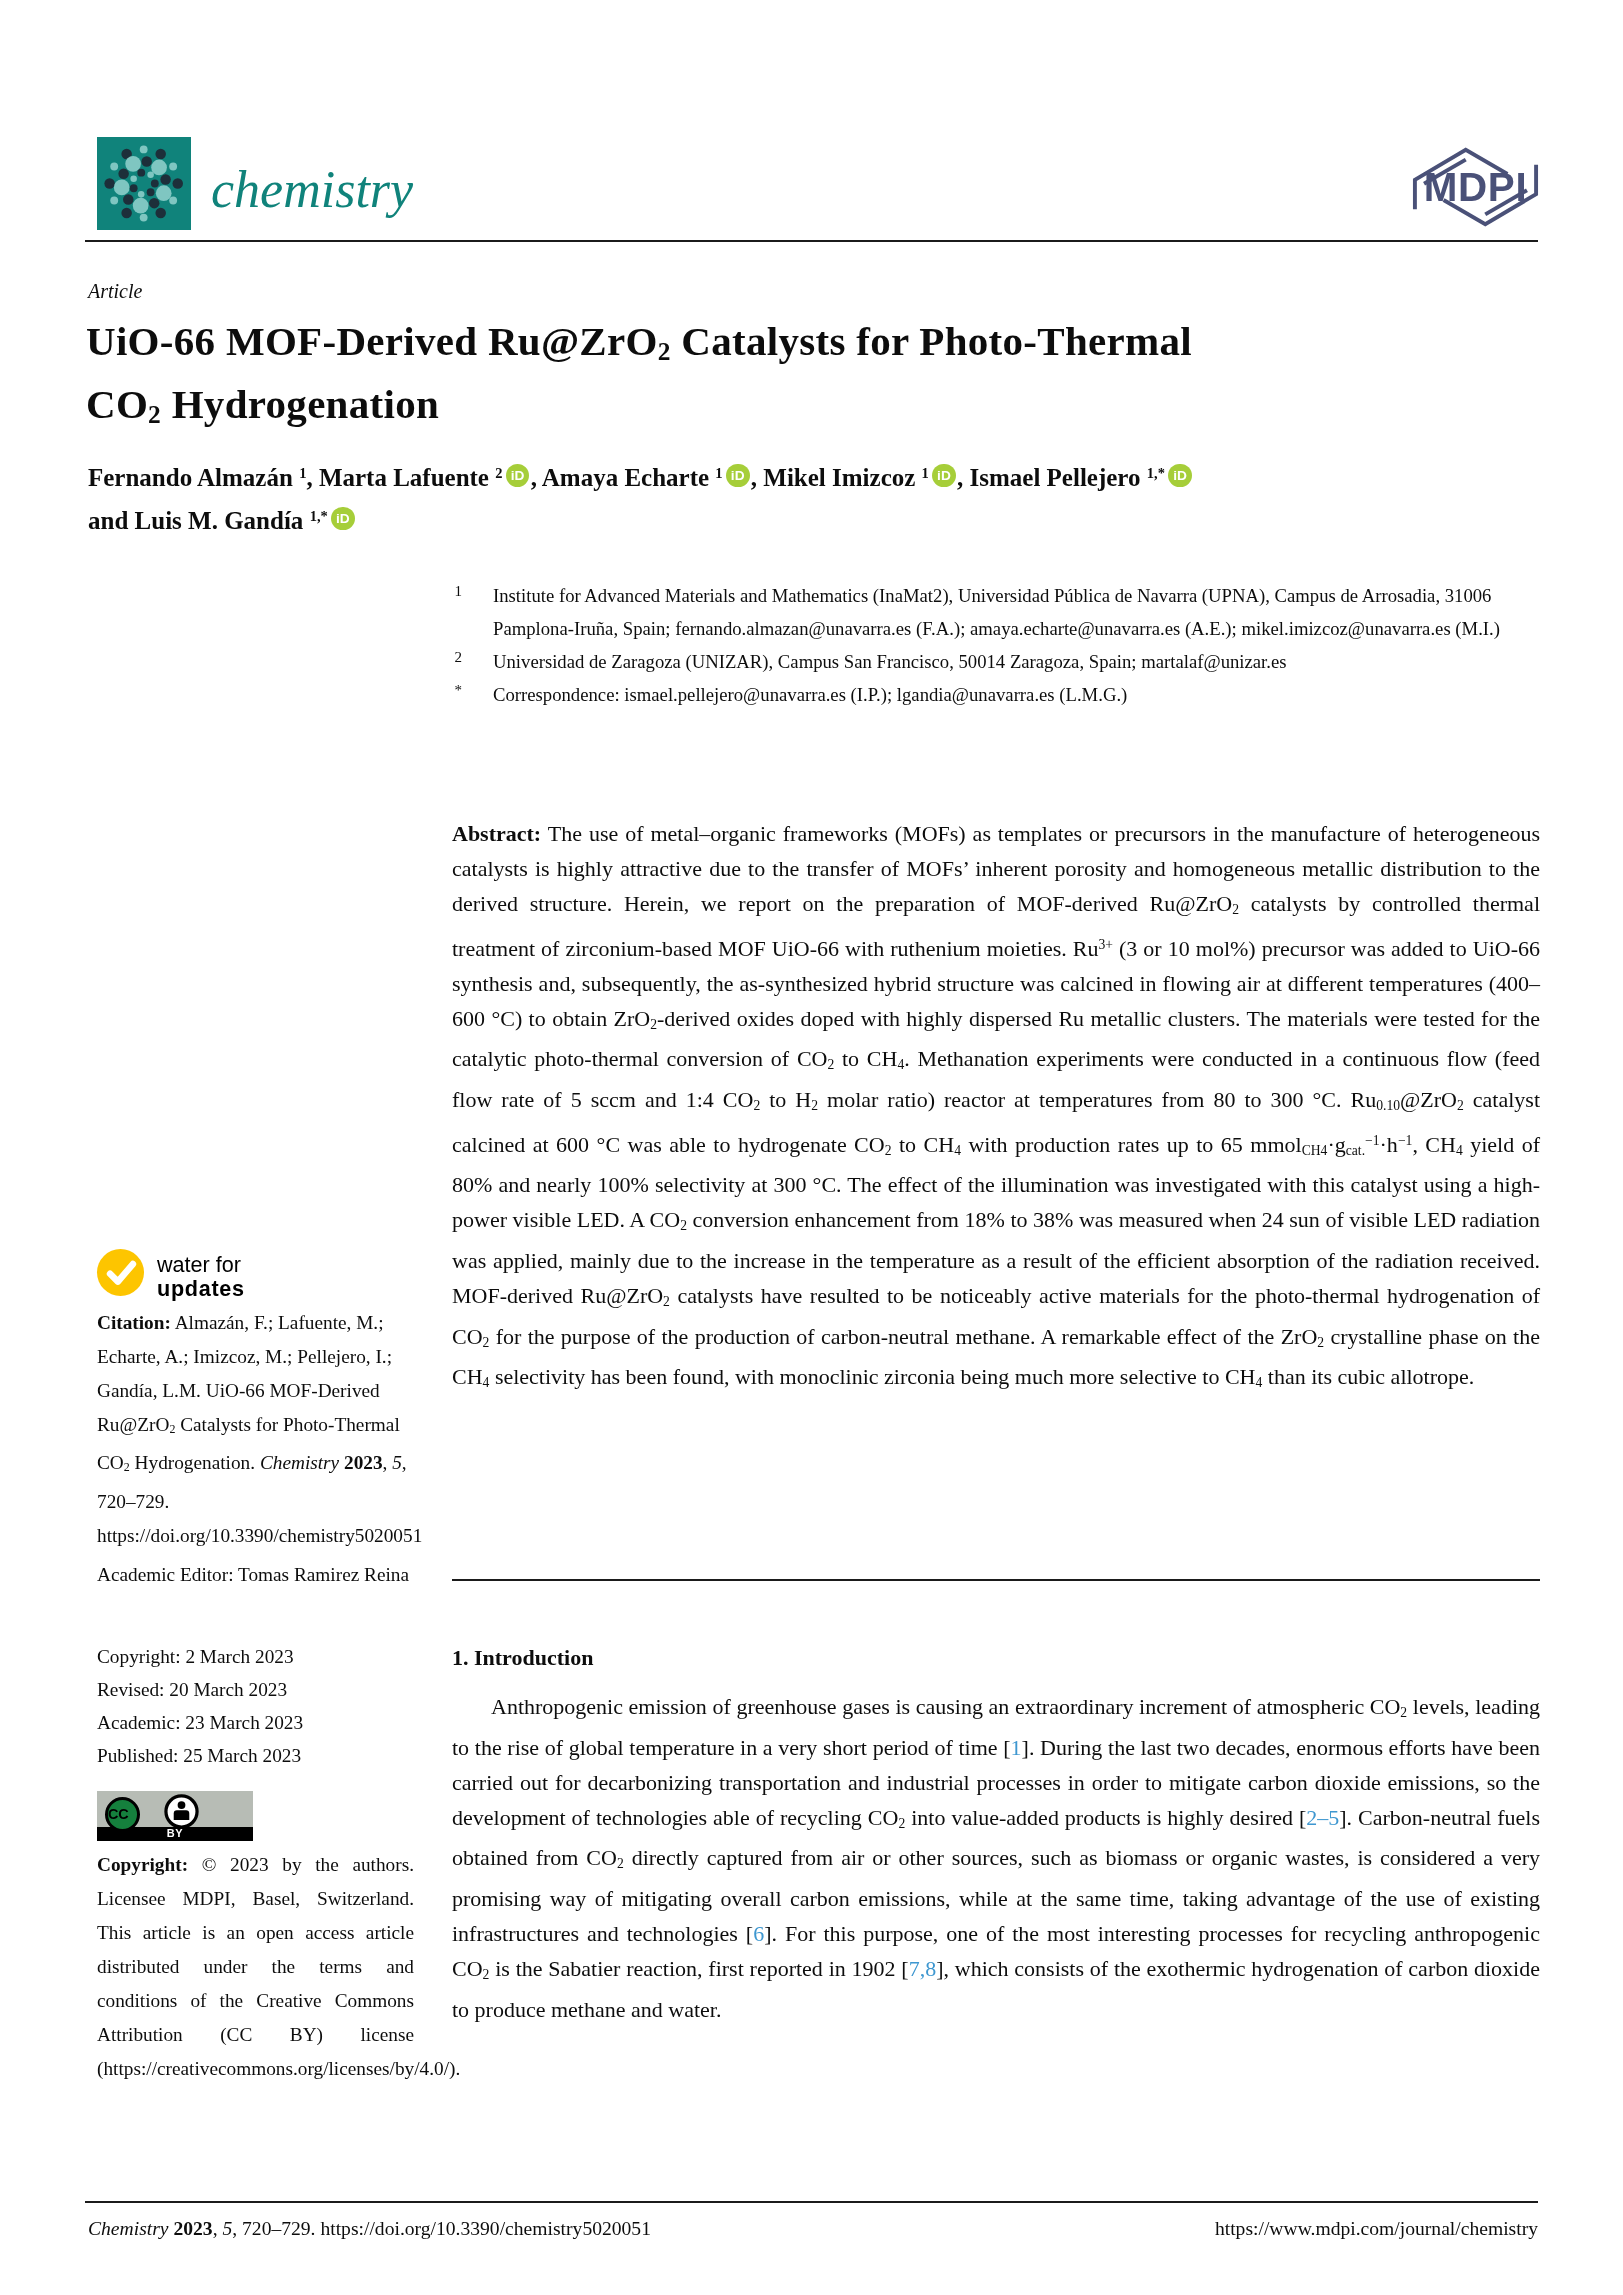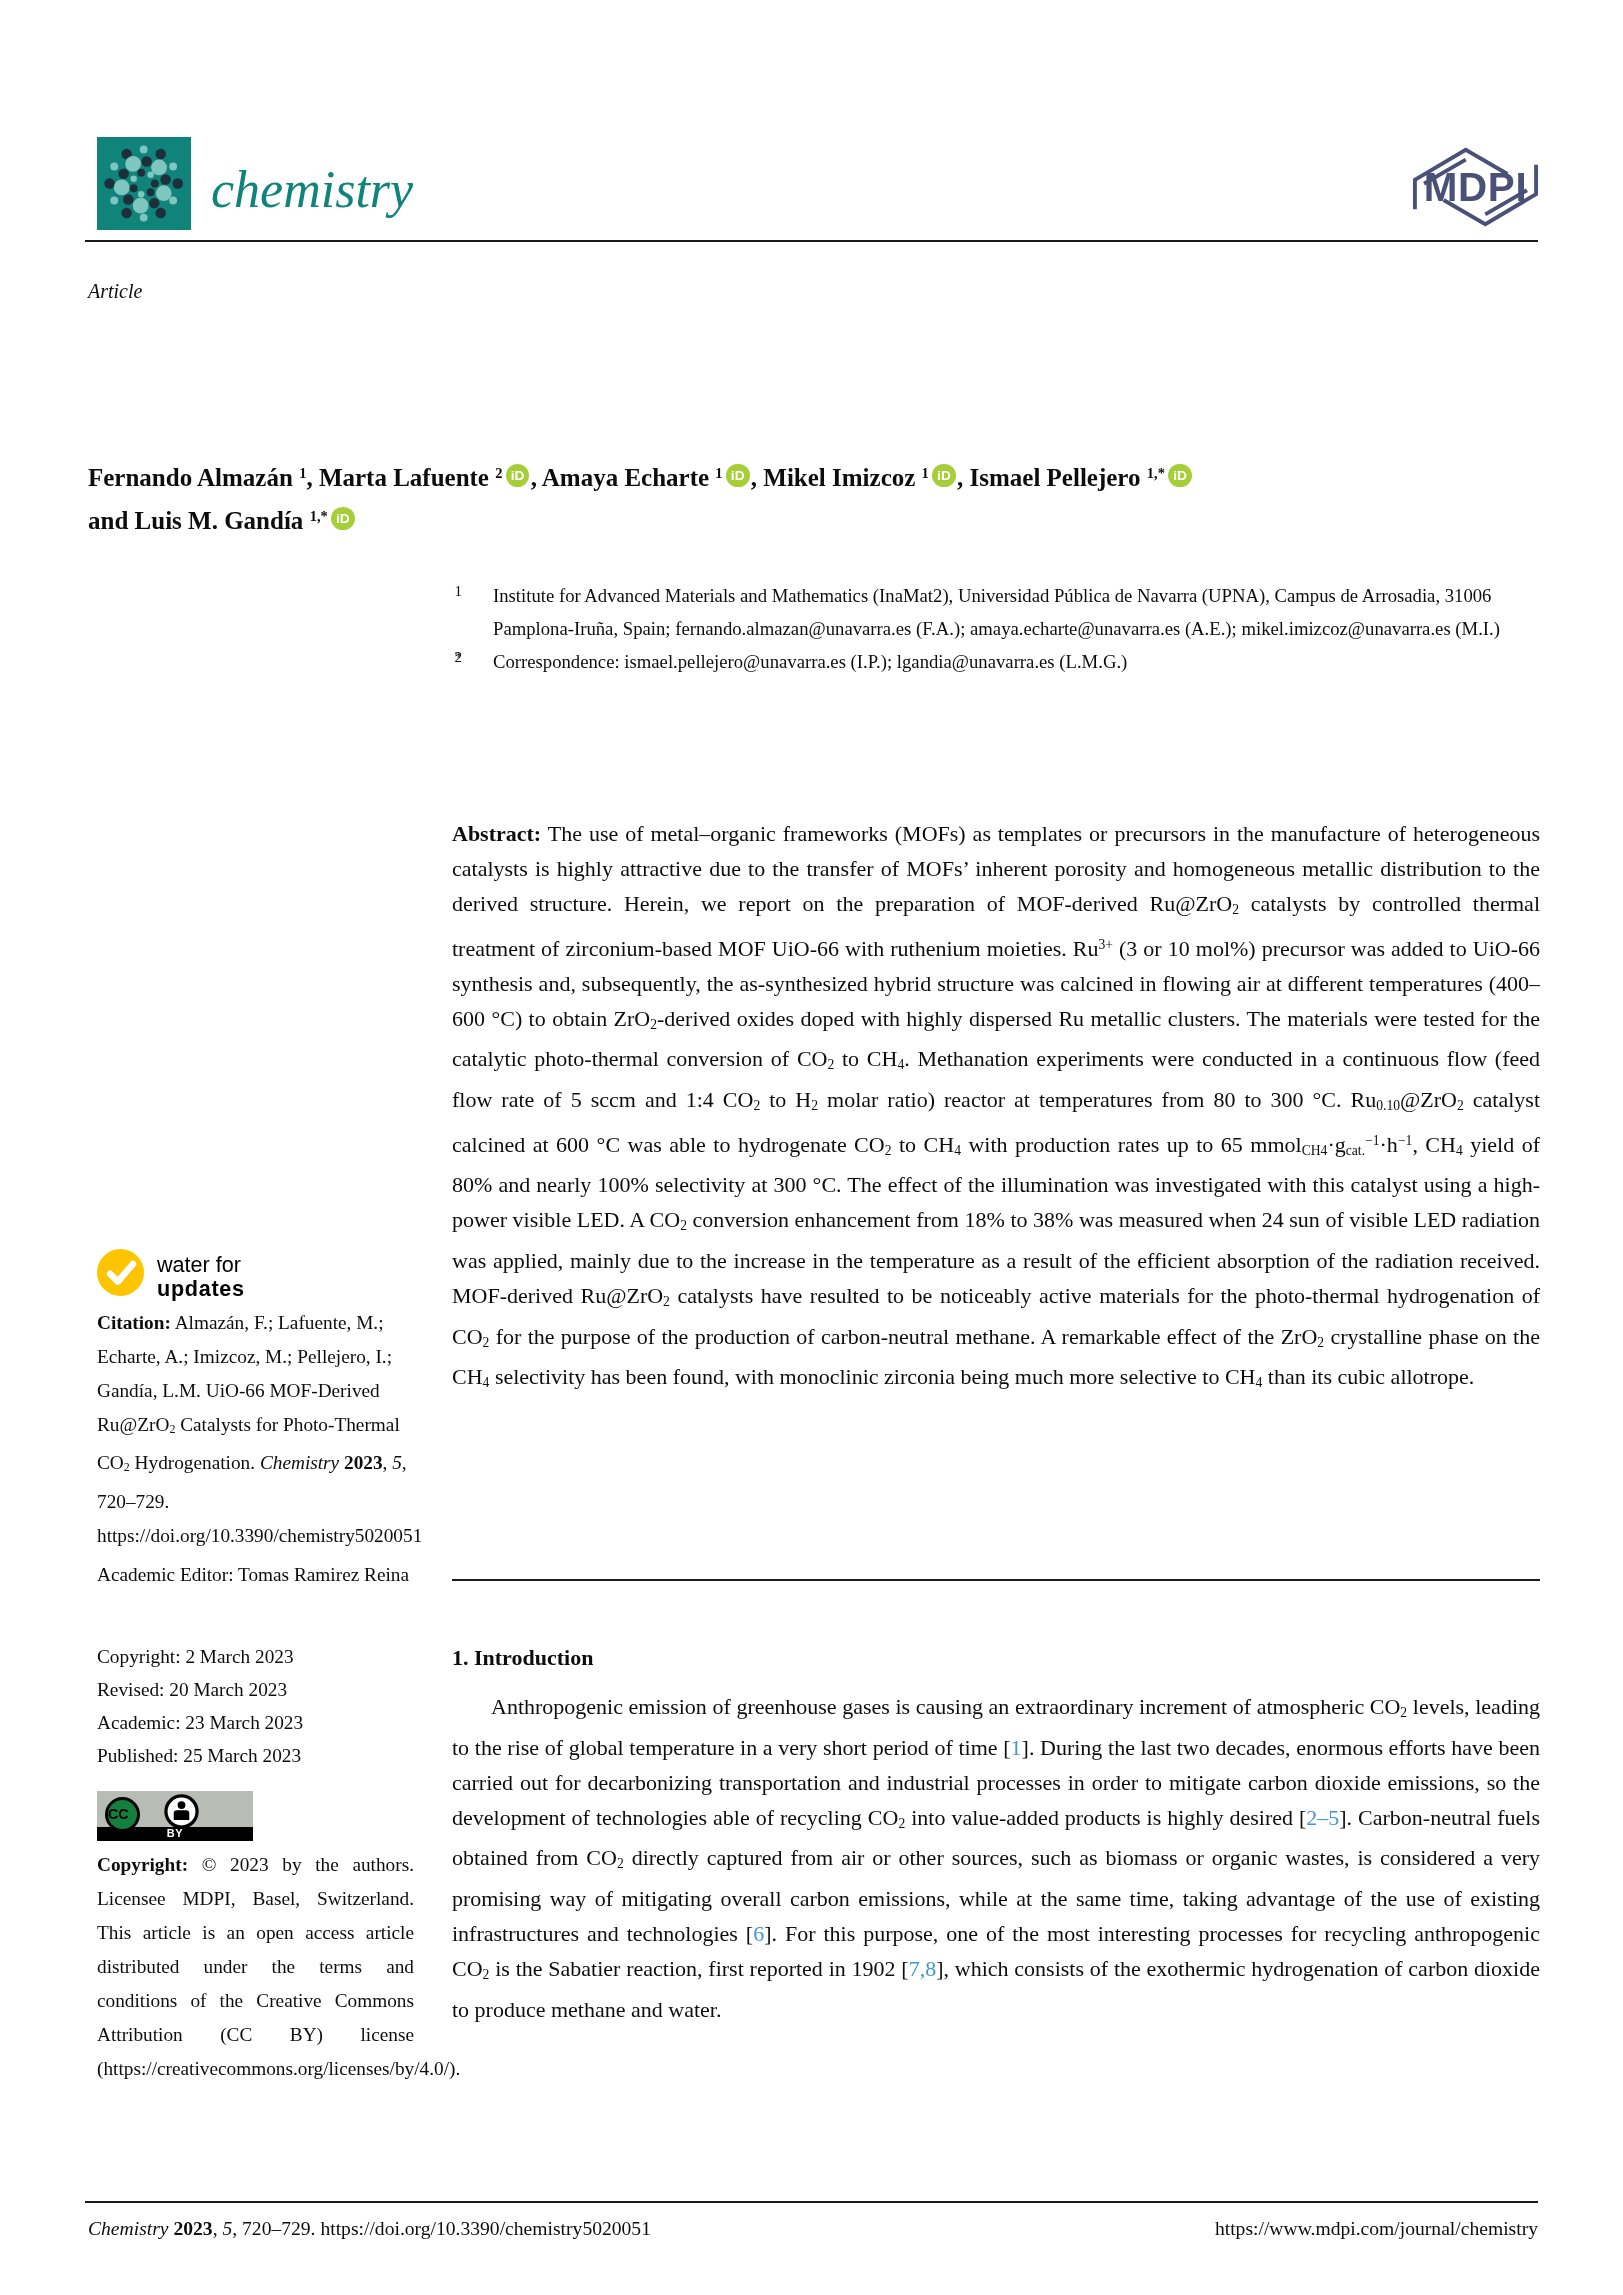--- a/index.html
+++ b/index.html
@@ -142,26 +142,27 @@
       <path d="M201 32 L201 77 L123 123 L59 86"></path>
       <path d="M187 71 L123 108"></path>
     </g>
     <text x="108" y="88" text-anchor="middle" font-family="Liberation Sans, sans-serif" font-size="62" font-weight="bold" fill="#4A5178" letter-spacing="1">MDPI</text>
   </svg>
 
   <div class="rule header-rule"></div>
 
   <div class="article-type">Article</div>
 
+  <h1 class="title">UiO-66 MOF-Derived Ru@ZrO<sub>2</sub> Catalysts for Photo-Thermal<br>CO<sub>2</sub> Hydrogenation</h1>
 
   <div class="authors"><span>Fernando Almazán</span> <sup>1</sup><span>, </span><span>Marta Lafuente</span> <sup>2</sup><span class="orcid">iD</span><span>, </span><span>Amaya Echarte</span> <sup>1</sup><span class="orcid">iD</span><span>, </span><span>Mikel Imizcoz</span> <sup>1</sup><span class="orcid">iD</span><span>, </span><span>Ismael Pellejero</span> <sup>1,*</sup><span class="orcid">iD</span><br><span>and </span><span>Luis M. Gandía</span> <sup>1,*</sup><span class="orcid">iD</span></div>
 
   <div class="affiliations">
       <div class="aff-row"><span class="aff-marker">1</span><span>Institute for Advanced Materials and Mathematics (InaMat2), Universidad Pública de Navarra (UPNA), Campus de Arrosadia, 31006 Pamplona-Iruña, Spain; <span class="plink">fernando.almazan@unavarra.es</span> (F.A.); <span class="plink">amaya.echarte@unavarra.es</span> (A.E.); <span class="plink">mikel.imizcoz@unavarra.es</span> (M.I.)</span></div>
-      <div class="aff-row"><span class="aff-marker">2</span></div>
+      <div class="aff-row"><span class="aff-marker">2</span><span>Universidad de Zaragoza (UNIZAR), Campus San Francisco, 50014 Zaragoza, Spain; <span class="plink">martalaf@unizar.es</span></span></div>
       <div class="aff-row"><span class="aff-marker">*</span><span>Correspondence: <span class="plink">ismael.pellejero@unavarra.es</span> (I.P.); <span class="plink">lgandia@unavarra.es</span> (L.M.G.)</span></div>
     </div>
 
   <div class="abstract"><b>Abstract:</b> The use of metal–organic frameworks (MOFs) as templates or precursors in the manufacture of heterogeneous catalysts is highly attractive due to the transfer of MOFs’ inherent porosity and homogeneous metallic distribution to the derived structure. Herein, we report on the preparation of MOF-derived Ru@ZrO<sub>2</sub> catalysts by controlled thermal treatment of zirconium-based MOF UiO-66 with ruthenium moieties. Ru<sup>3+</sup> (3 or 10 mol%) precursor was added to UiO-66 synthesis and, subsequently, the as-synthesized hybrid structure was calcined in flowing air at different temperatures (400–600 °C) to obtain ZrO<sub>2</sub>-derived oxides doped with highly dispersed Ru metallic clusters. The materials were tested for the catalytic photo-thermal conversion of CO<sub>2</sub> to CH<sub>4</sub>. Methanation experiments were conducted in a continuous flow (feed flow rate of 5 sccm and 1:4 CO<sub>2</sub> to H<sub>2</sub> molar ratio) reactor at temperatures from 80 to 300 °C. Ru<sub>0.10</sub>@ZrO<sub>2</sub> catalyst calcined at 600 °C was able to hydrogenate CO<sub>2</sub> to CH<sub>4</sub> with production rates up to 65 mmol<sub>CH4</sub>·g<sub>cat.</sub><sup>−1</sup>·h<sup>−1</sup>, CH<sub>4</sub> yield of 80% and nearly 100% selectivity at 300 °C. The effect of the illumination was investigated with this catalyst using a high-power visible LED. A CO<sub>2</sub> conversion enhancement from 18% to 38% was measured when 24 sun of visible LED radiation was applied, mainly due to the increase in the temperature as a result of the efficient absorption of the radiation received. MOF-derived Ru@ZrO<sub>2</sub> catalysts have resulted to be noticeably active materials for the photo-thermal hydrogenation of CO<sub>2</sub> for the purpose of the production of carbon-neutral methane. A remarkable effect of the ZrO<sub>2</sub> crystalline phase on the CH<sub>4</sub> selectivity has been found, with monoclinic zirconia being much more selective to CH<sub>4</sub> than its cubic allotrope.</div>
   <div class="rule section-divider"></div>
 
   <div class="check-badge-circle">
     <svg width="47" height="47" viewBox="0 0 72 72">
       <path d="M20 38 L32 50 L55 23" fill="none" stroke="#ffffff" stroke-width="10" stroke-linecap="round" stroke-linejoin="round"></path>
     </svg>

